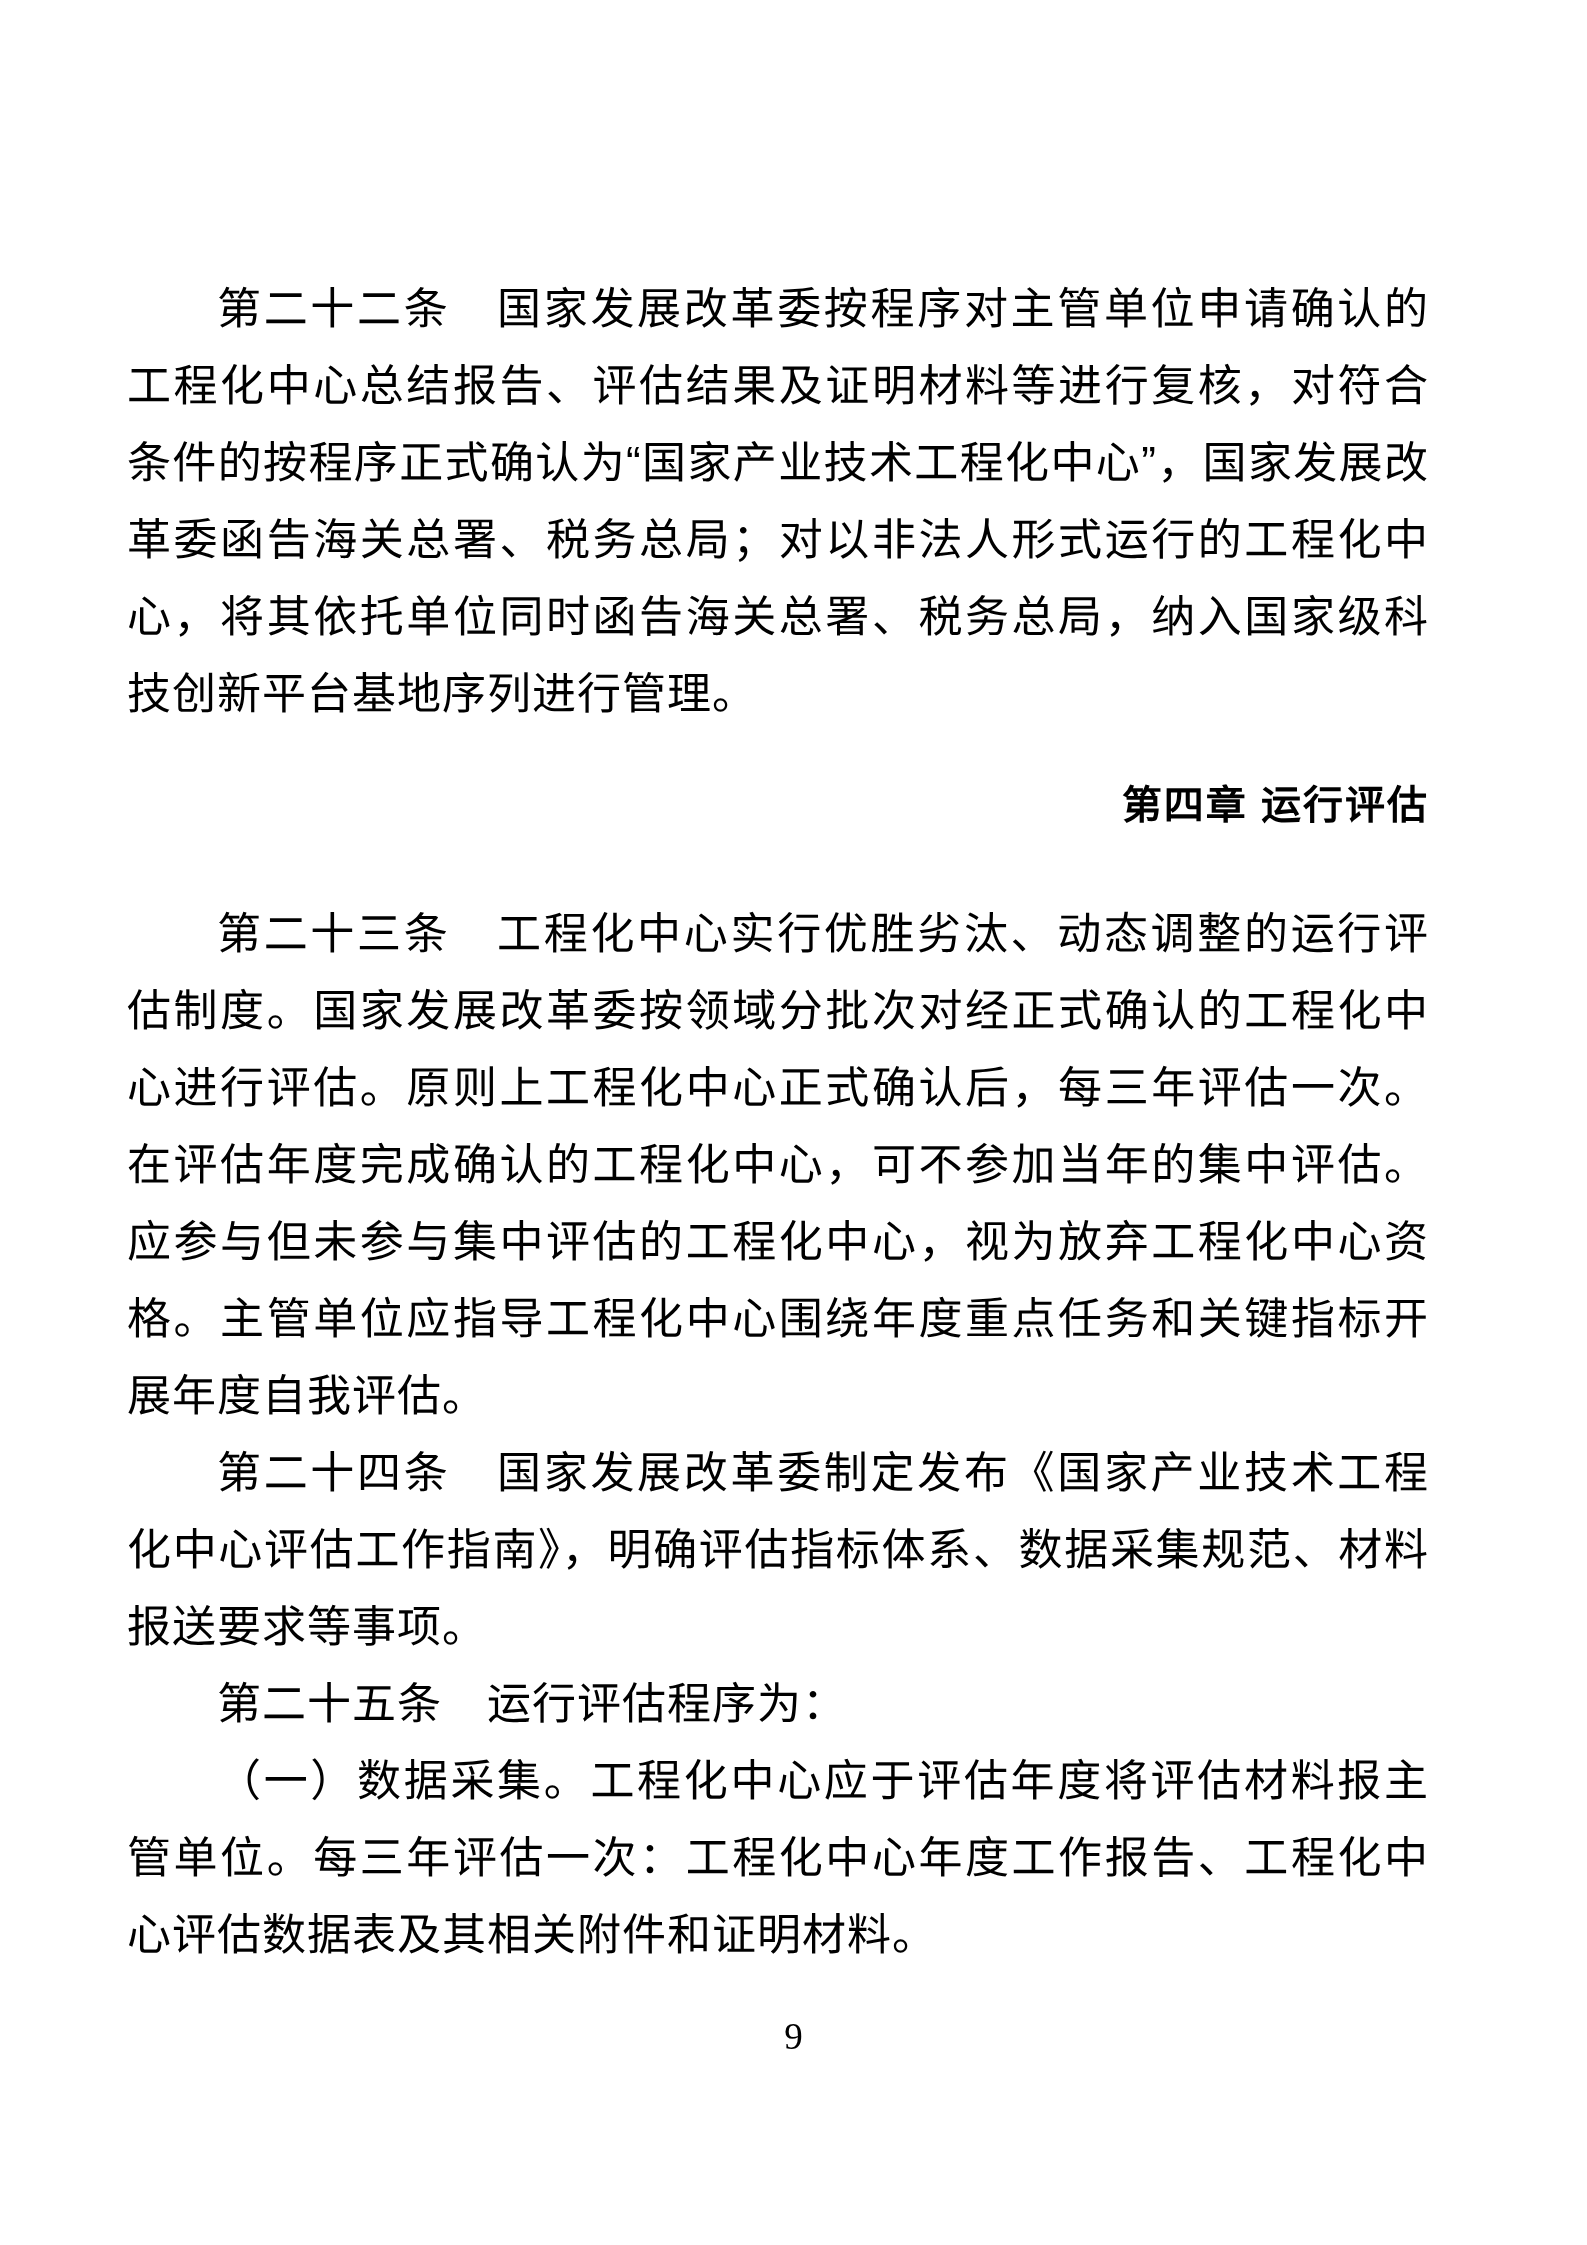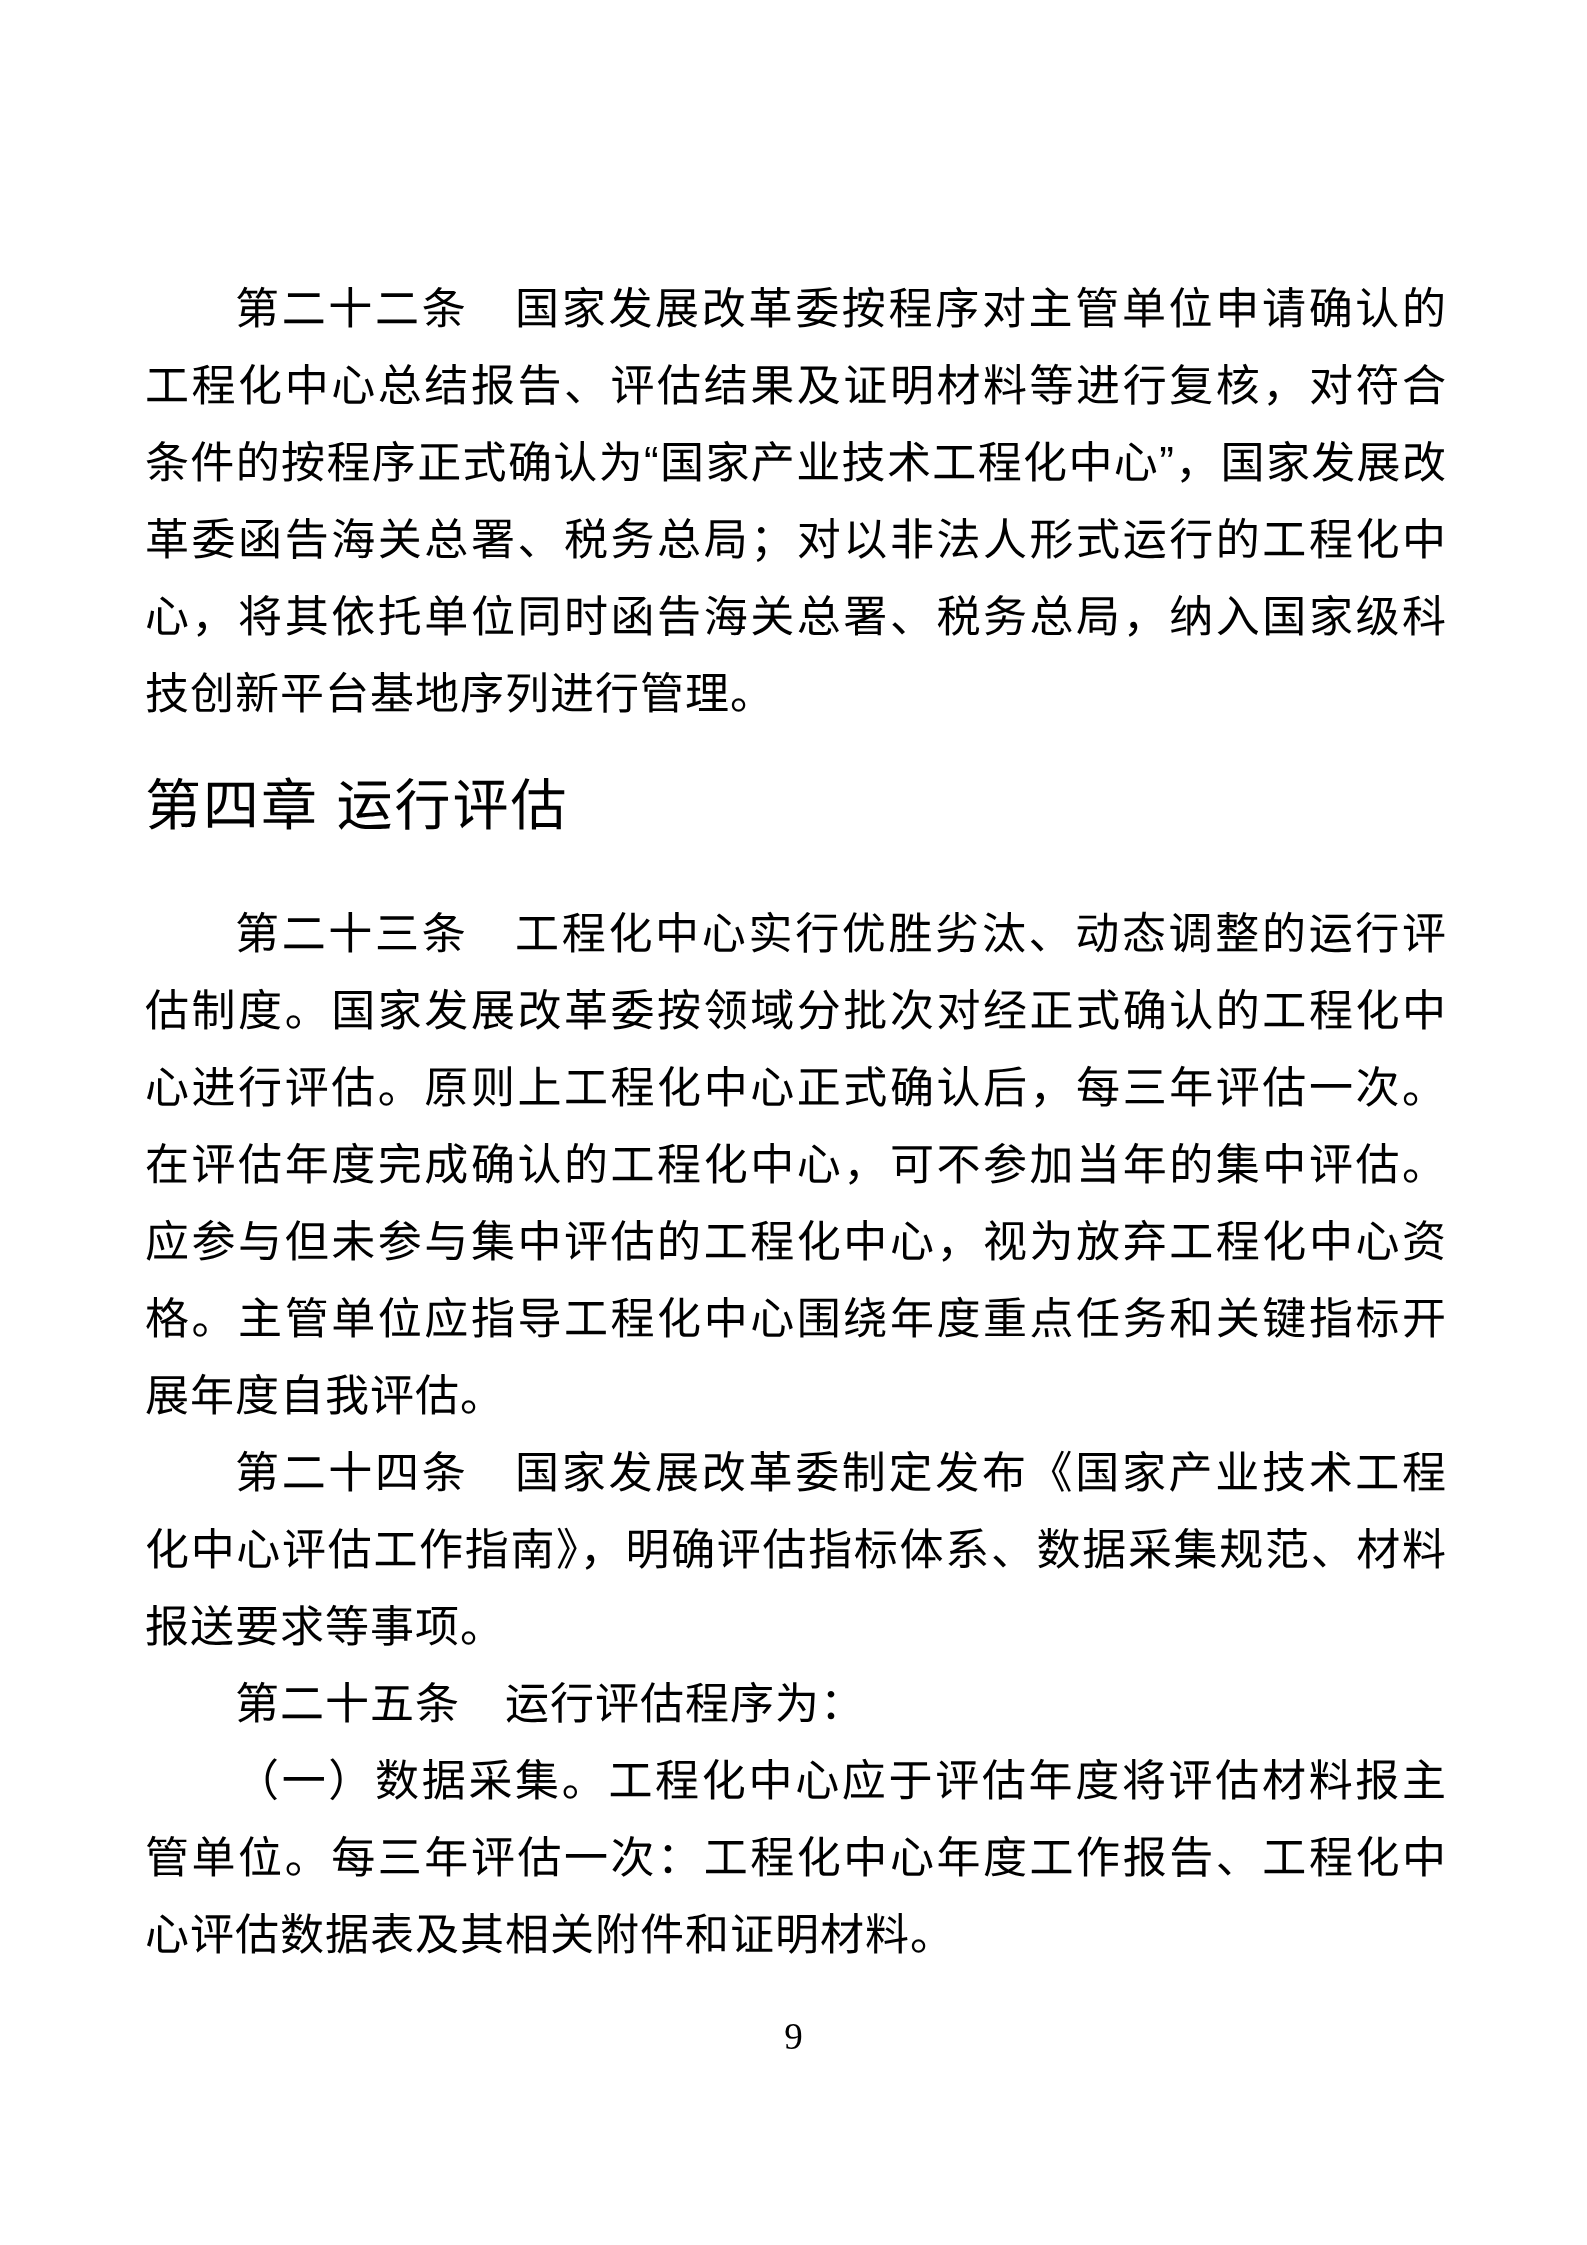--- a/index.html
+++ b/index.html
@@ -10,41 +10,41 @@
   body {
     position: relative;
     width: 1587px;
     height: 2245px;
     font-family: "Liberation Sans", "DejaVu Sans", sans-serif;
     color: #000000;
     overflow: hidden;
   }
   .text-area {
     position: absolute;
-    left: 145px;
+    left: 127px;
     top: 270px;
     width: 1302px;
   }
   .para {
     margin: 0;
     font-size: 44px;
     line-height: 77px;
     letter-spacing: 1px;
     text-align: justify;
     text-align-last: left;
     text-indent: 90px;      
     word-break: break-all;
   }
   .chapter-heading {
     margin: 35px 0 51px 0;
-    font-size: 56px;
+    font-size: 40px;
     line-height: 77px;
     letter-spacing: 2px;
-    text-align: left;
-    font-weight: 400;
+    text-align: right;
+    font-weight: 700;
   }
   .page-footer {
     position: absolute;
     top: 2012px;
     left: 0;
     width: 100%;
     text-align: center;
     font-size: 37px;
     line-height: 50px;
     font-family: "Liberation Serif", "DejaVu Serif", serif;

